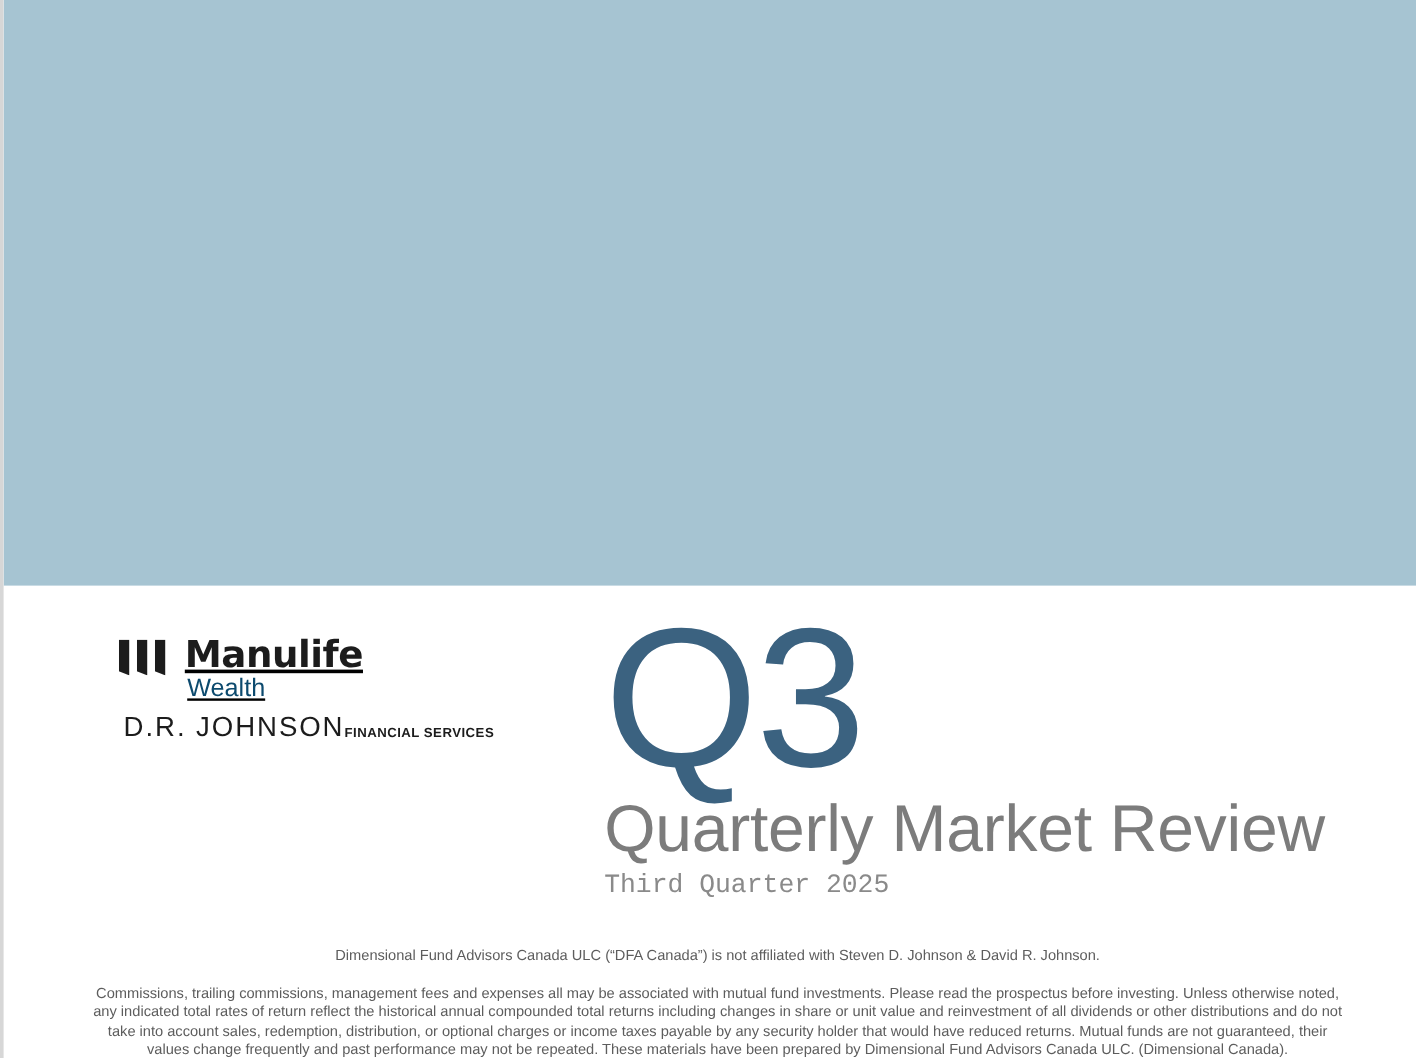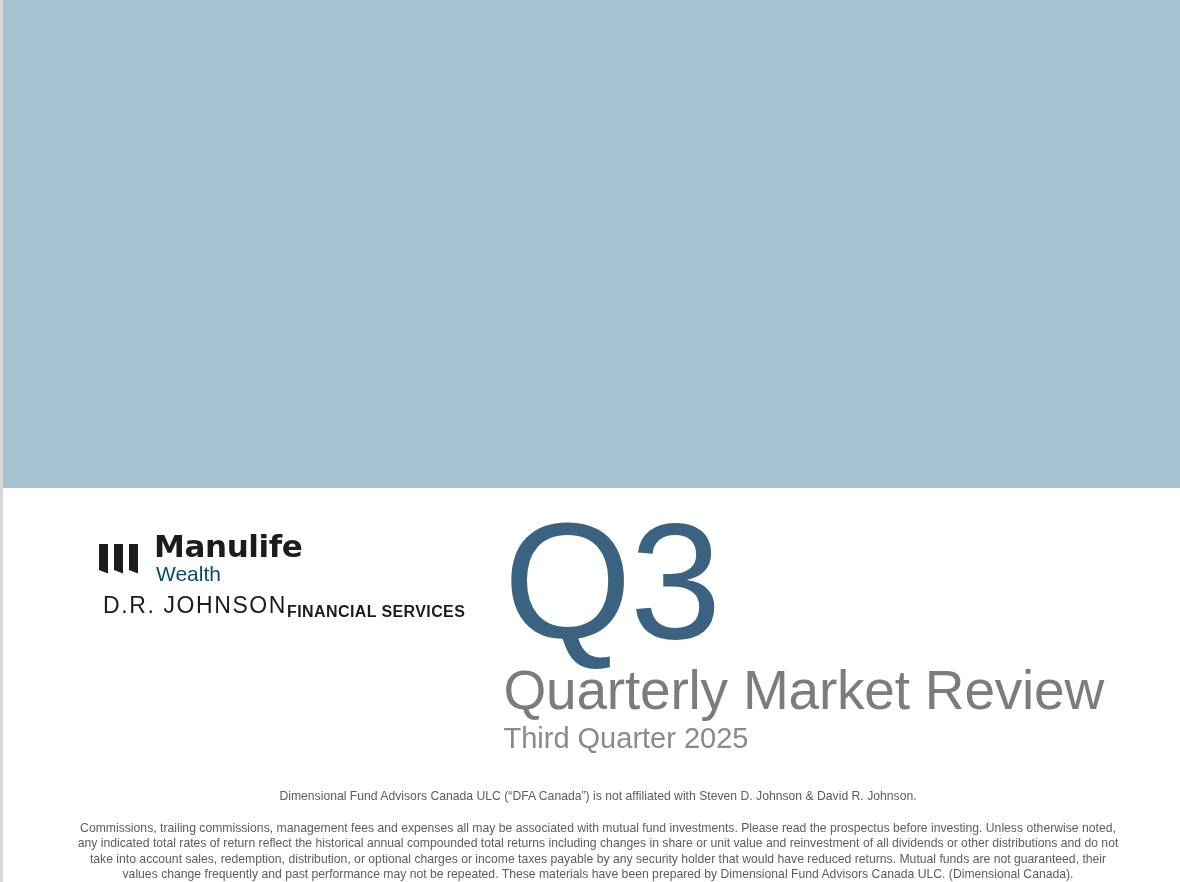--- a/index.html
+++ b/index.html
@@ -38,21 +38,22 @@
   
   .brand-block {
     position: absolute;
     left: 96px;
     top: 530px;
     width: 300px;
   }
 
   .manulife-row {
     display: flex;
-    align-items: center;
+    align-items: flex-start;
+    text-decoration: underline;
   }
 
   .manulife-bars {
     display: flex;
     gap: 6px;
     margin-top: 3px;
     margin-right: 16px;
   }
   .manulife-bars i {
     display: block;
@@ -97,21 +98,21 @@
     font-family: "Liberation Sans", sans-serif;
     font-size: 23px;
     font-weight: 400;
     color: #1c1c1c;
     letter-spacing: 1.6px;
     line-height: 25px;
     white-space: nowrap;
   }
   .drj-sub {
     font-family: "Liberation Sans", sans-serif;
-    font-size: 16px;
+    font-size: 11px;
     font-weight: 700;
     color: #1c1c1c;
     letter-spacing: 0.4px;
     line-height: 13px;
     align-self: flex-end;
     margin-right: 2px;
     margin-top: 1px;
     white-space: nowrap;
     text-align: right;
   }
@@ -137,22 +138,22 @@
     font-family: "Liberation Sans", sans-serif;
     font-size: 55px;
     font-weight: 400;
     color: #7c7c7c;
     line-height: 52px;
     display: block;
     margin-top: 8px;
     letter-spacing: -0.2px;
   }
   .title-sub {
-    font-family: Liberation Sans, sans-serif;
-    font-size: 29px;
+    font-family: Liberation Mono, monospace;
+    font-size: 22px;
     font-weight: 400;
     color: #8a8a8a;
     line-height: 36px;
     display: block;
     margin-top: 4px;
   }
 
   
   .disclaimer {
     position: absolute;

